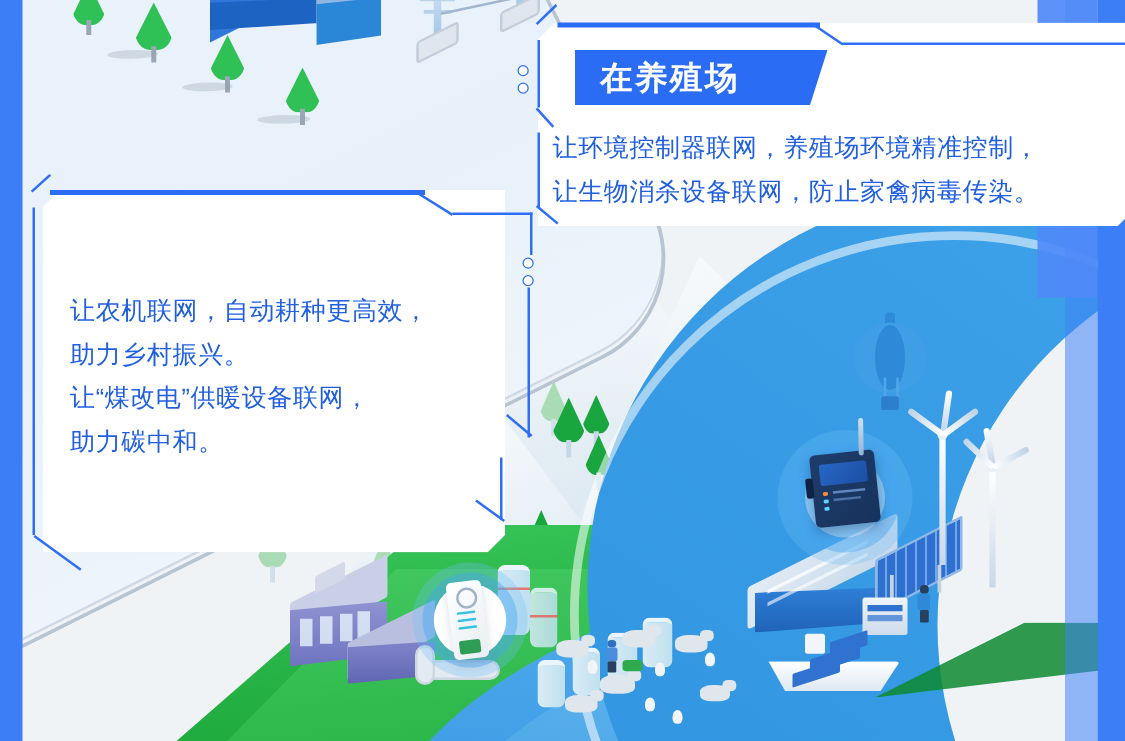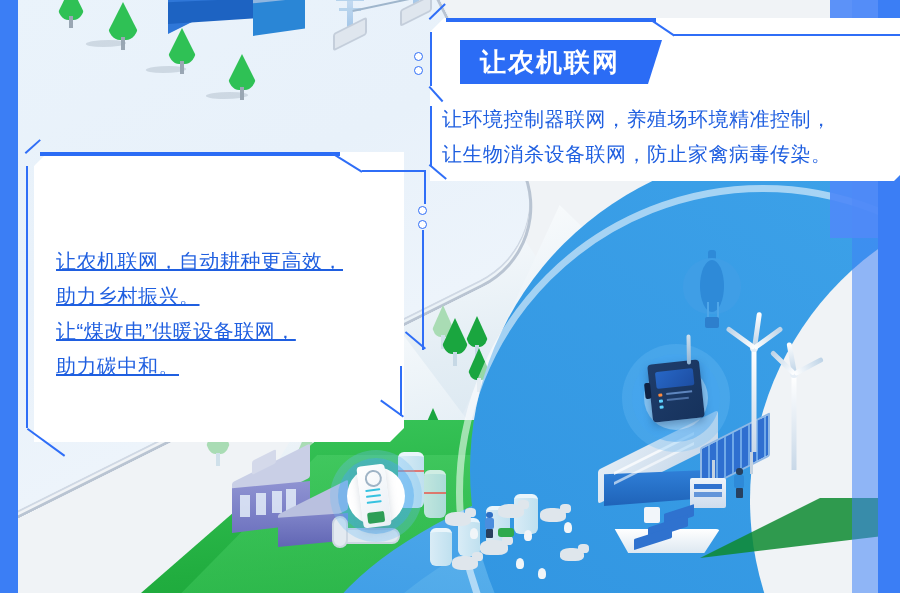--- a/index.html
+++ b/index.html
@@ -225,21 +225,21 @@
 
   .badge{position:absolute;display:flex;align-items:center;
     background:#2b6cf5;color:#fff;font-weight:700;letter-spacing:2px;}
   .badge-a{left:22px;top:28px;height:44px;padding:0 18px 0 20px;font-size:26px;
     clip-path:polygon(0 0,100% 0,calc(100% - 14px) 100%,0 100%);min-width:140px;}
   .badge-b{left:30px;top:22px;height:44px;padding:0 18px 0 20px;font-size:26px;
     clip-path:polygon(0 0,100% 0,calc(100% - 14px) 100%,0 100%);min-width:164px;}
 
   .para{position:absolute;color:#1f5fe0;font-size:20px;line-height:35px;
     letter-spacing:.5px;white-space:pre-line;font-weight:500;}
-  .para-a{left:22px;top:92px;width:330px;text-decoration:underline;}
+  .para-a{left:22px;top:80px;width:330px;}
   .para-b{left:12px;top:84px;width:460px;}
 
   
   .circuit{position:absolute;pointer-events:none;}
   .node{position:absolute;width:7px;height:7px;border-radius:50%;
     border:1.6px solid #2f6ef7;background:#fff;}
   .cline{position:absolute;background:#2f6ef7;}
 </style>
 </head>
 <body>
@@ -521,21 +521,21 @@
     <div class="cline" style="left:374px;top:222px;width:2px;height:50px;"></div>
     <div class="cline" style="left:350px;top:272px;width:28px;height:2px;transform:rotate(36deg);transform-origin:100% 0;"></div>
     <div class="cline" style="left:0px;top:22px;width:2px;height:262px;"></div>
     <div class="cline" style="left:0px;top:8px;width:20px;height:2px;transform:rotate(-42deg);transform-origin:0 100%;"></div>
     <div class="cline" style="left:2px;top:284px;width:46px;height:2px;transform:rotate(36deg);transform-origin:0 0;"></div>
     <div class="node" style="left:392px;top:62px;"></div>
     <div class="node" style="left:392px;top:76px;"></div>
   </div>
 
   <div class="card card-b">
-    <div class="badge badge-b">让农机联网</div>
+    <div class="badge badge-b">在养殖场</div>
     <div class="para para-b">让环境控制器联网，养殖场环境精准控制，
 让生物消杀设备联网，防止家禽病毒传染。</div>
   </div>
 
   <div class="circuit" style="left:420px;top:10px;width:490px;height:180px;">
     <div class="cline" style="left:26px;top:8px;width:210px;height:4px;background:#2b6cf5;"></div>
     <div class="cline" style="left:230px;top:8px;width:30px;height:2px;transform:rotate(34deg);transform-origin:0 0;"></div>
     <div class="cline" style="left:254px;top:24px;width:236px;height:2px;"></div>
     <div class="cline" style="left:10px;top:22px;width:2px;height:54px;"></div>
     <div class="cline" style="left:10px;top:8px;width:22px;height:2px;transform:rotate(-44deg);transform-origin:0 100%;"></div>

